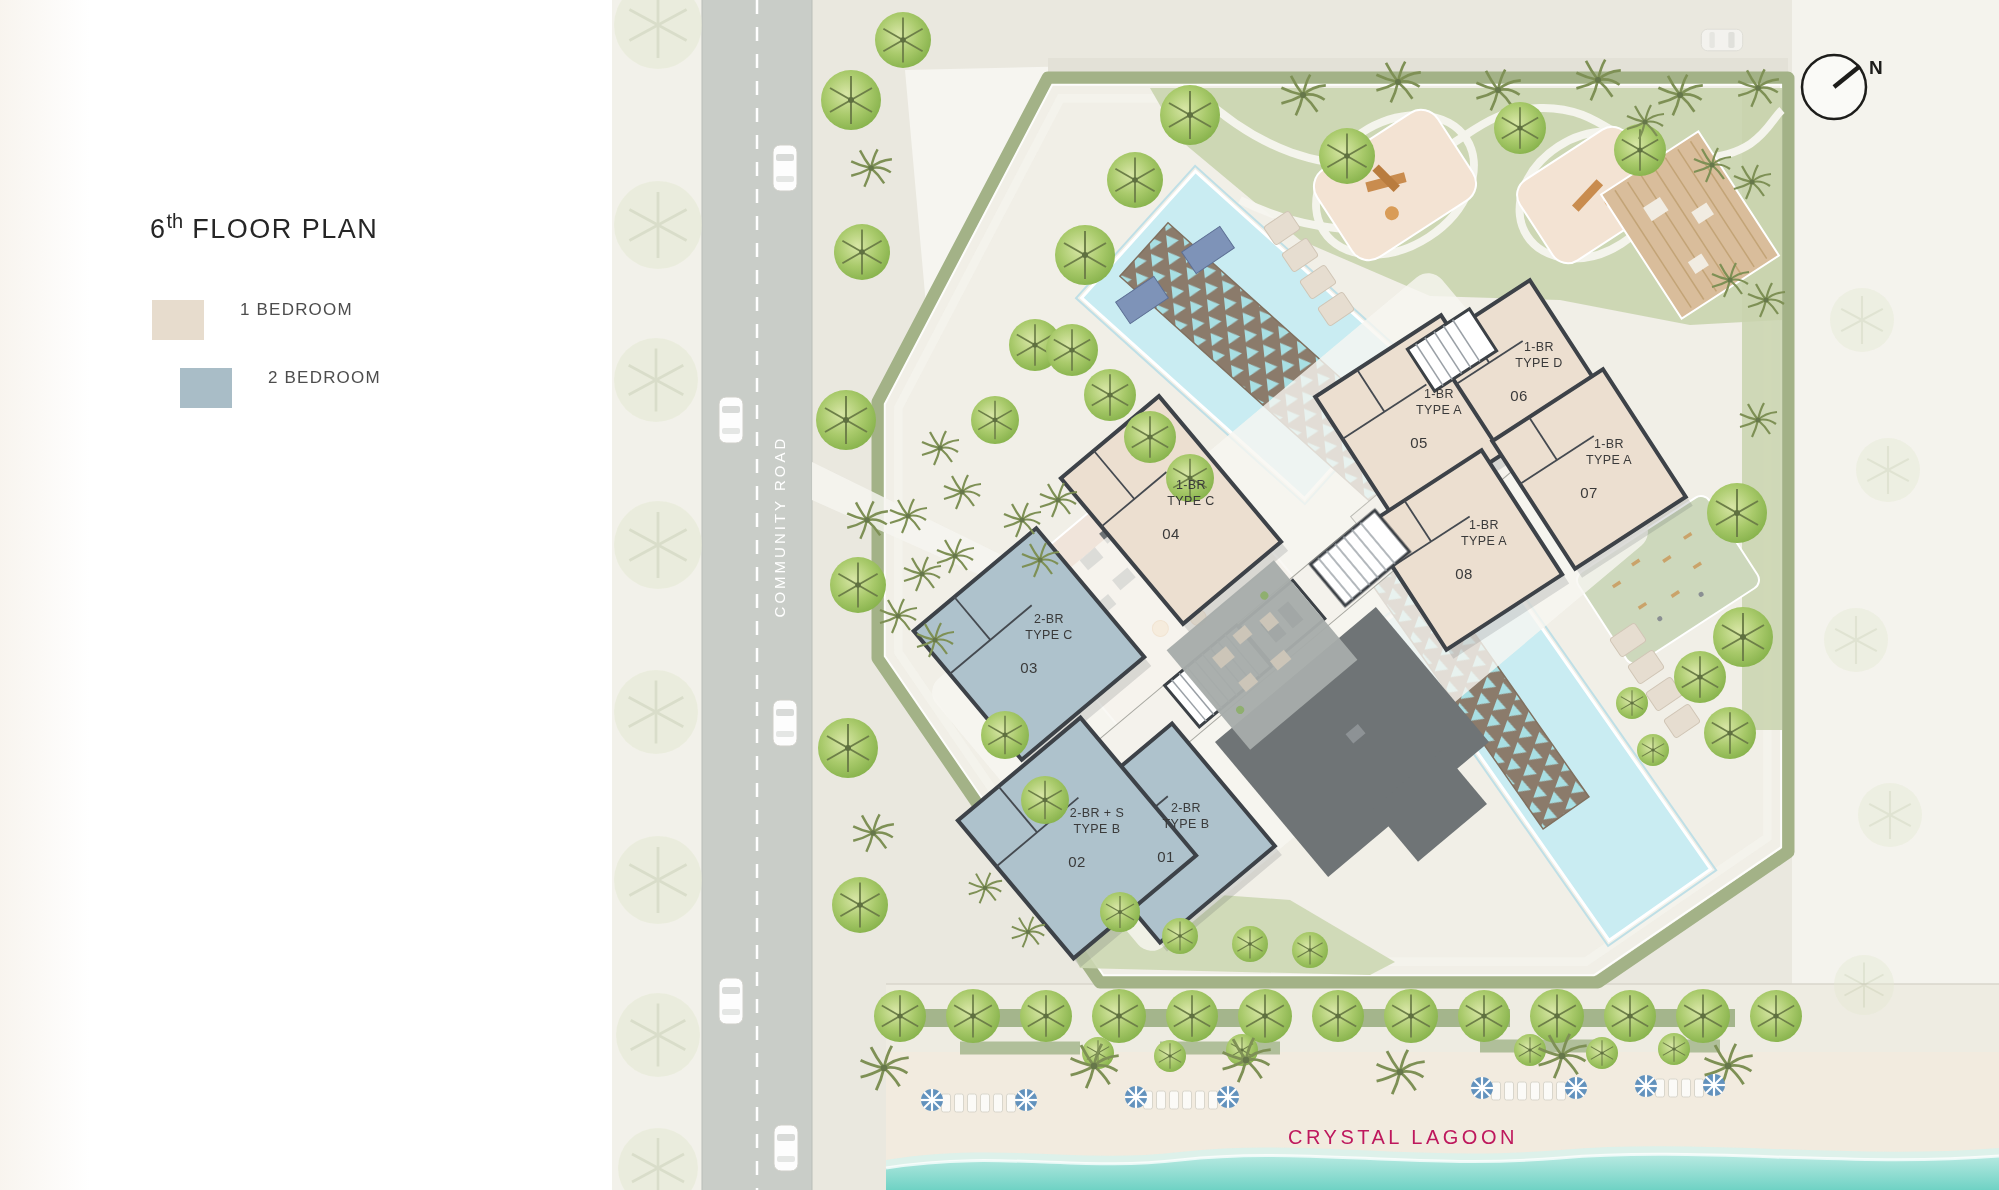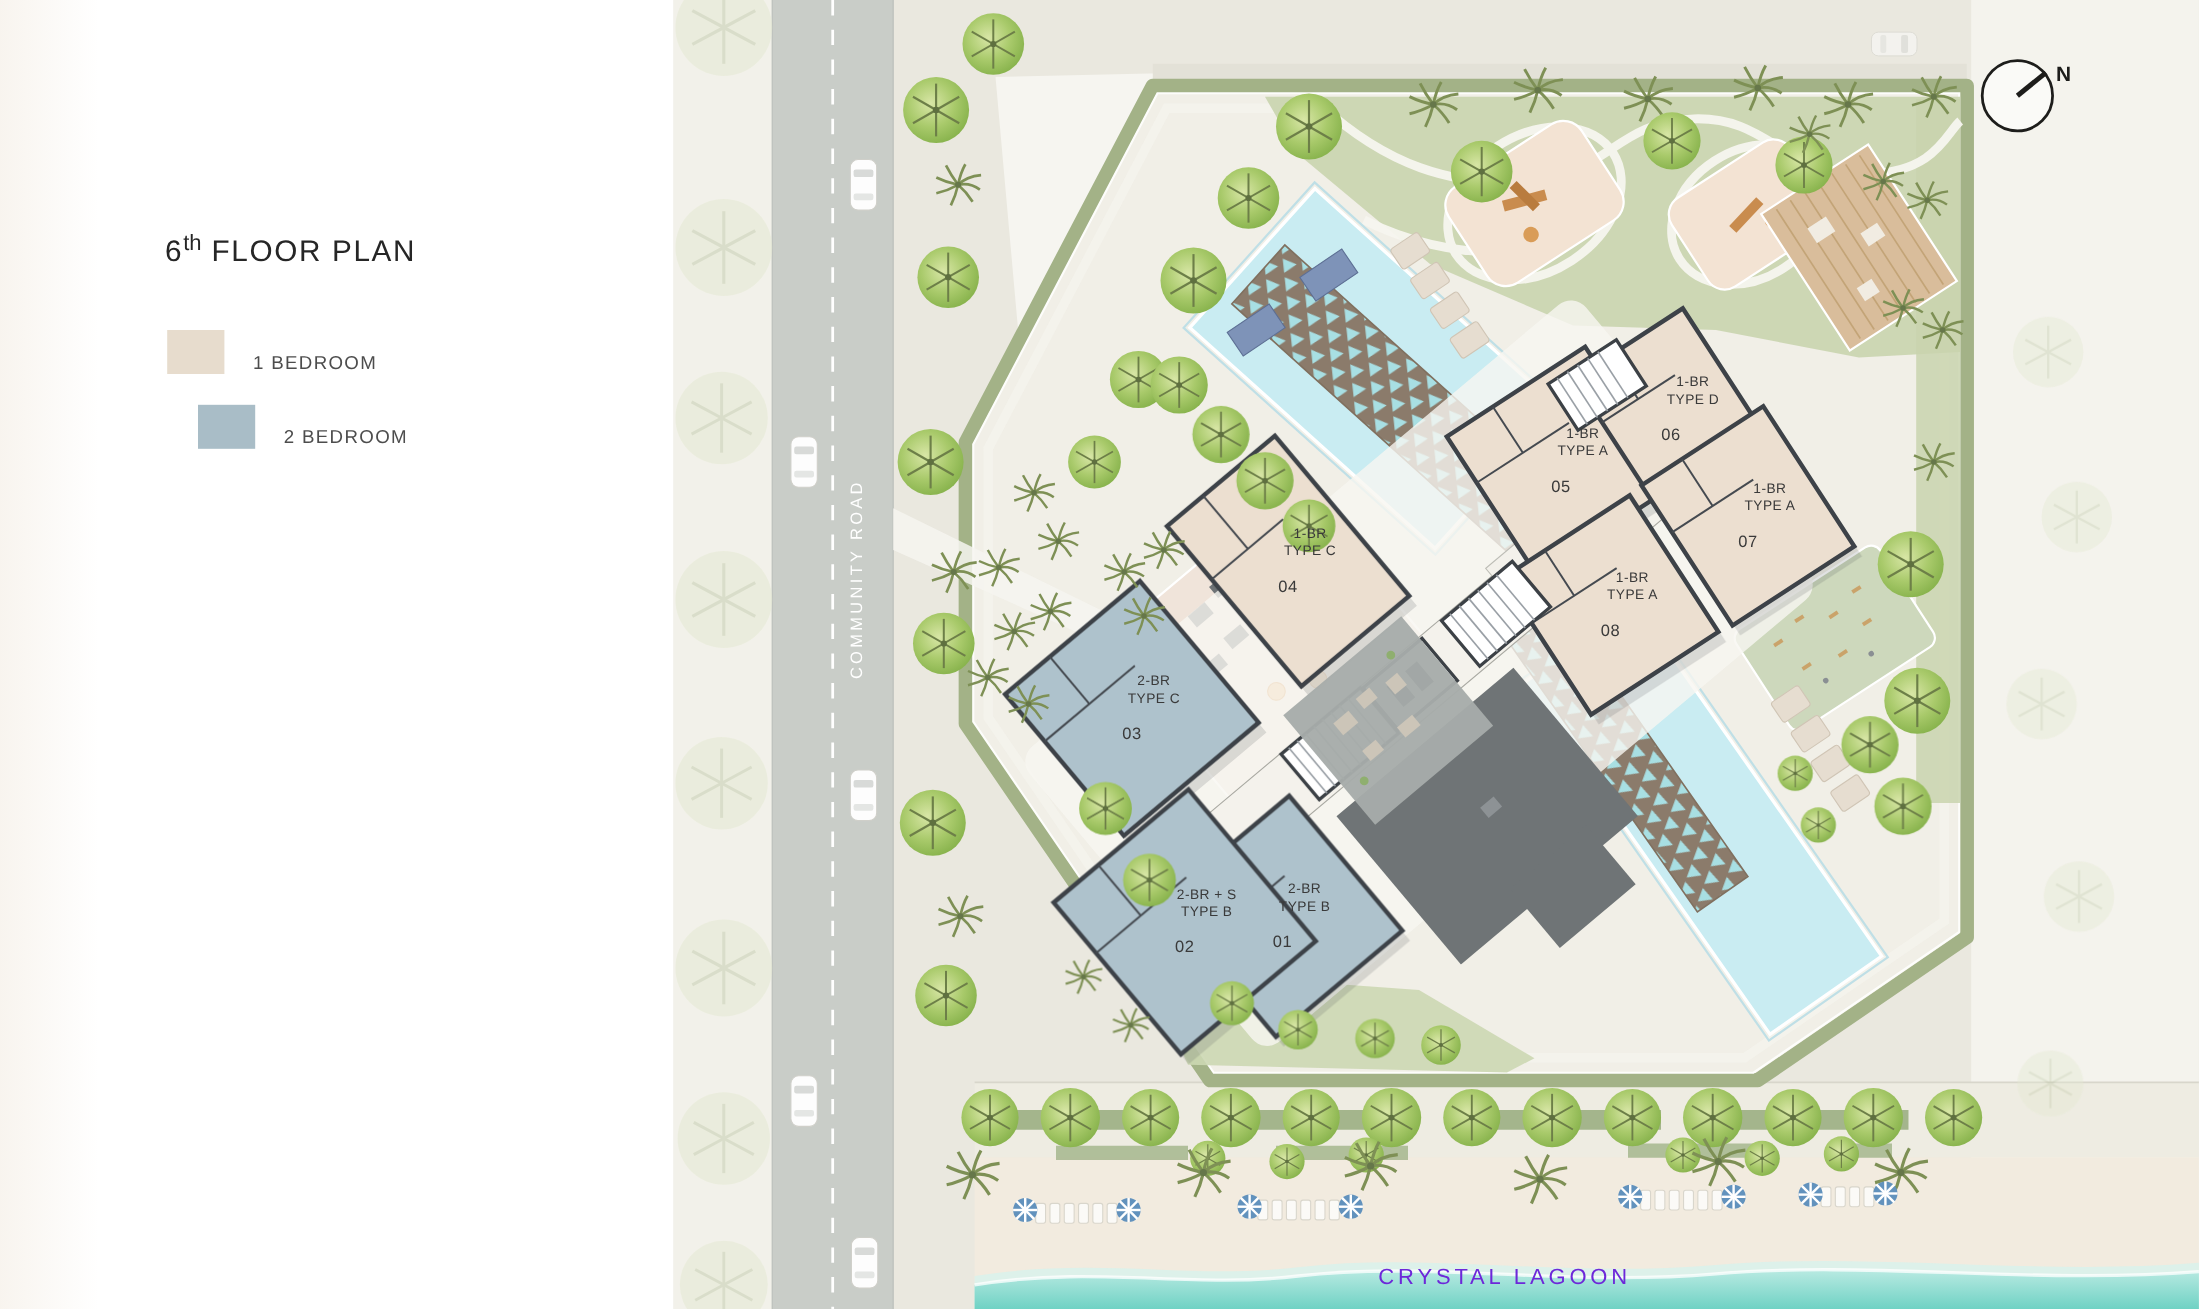--- a/index.html
+++ b/index.html
@@ -3,28 +3,28 @@
 <meta charset="utf-8">
 <style>
   html,body{margin:0;padding:0;background:#fff;}
   .stage{position:relative;width:1999px;height:1190px;background:#ffffff;overflow:hidden;
          font-family:"Liberation Sans",sans-serif;}
   .stage svg.plan{position:absolute;left:0;top:0;}
   .overlay{position:absolute;z-index:5;}
   .title-block{left:150px;top:210px;color:#262626;font-size:27px;letter-spacing:1.5px;}
   .title-block sup{font-size:20px;letter-spacing:0;}
   .legend-swatch{width:52px;height:40px;}
-  .legend-row{display:flex;align-items:flex-end;gap:26px;}
+  .legend-row{display:flex;align-items:flex-start;gap:36px;}
   .legend-1{left:152px;top:300px;}
   .legend-2{left:168px;top:368px;padding-left:12px;}
   .legend-label{font-size:17px;color:#4d4d4d;letter-spacing:1.2px;}
   .road-label{left:629px;top:518px;width:300px;text-align:center;transform:rotate(-90deg);
               color:#ffffff;font-size:15px;letter-spacing:3px;}
-  .lagoon-label{left:1253px;top:1126px;width:300px;color:#6d28d9;
-                font-size:20px;letter-spacing:3.5px;margin-top:24px;}
+  .lagoon-label{left:1253px;top:1126px;width:300px;text-align:center;color:#be185d;
+                font-size:20px;letter-spacing:3.5px;}
   .ulabel{position:absolute;z-index:6;width:140px;transform:translate(-50%,-50%);
           text-align:center;color:#3a3a3a;cursor:pointer;}
   .ulabel .l1{font-size:12.5px;line-height:1.25;letter-spacing:.4px;padding-left:40px;}
   .ulabel .num{font-size:15px;font-weight:normal;margin-top:16px;letter-spacing:.5px;}
   .u01{left:1166px;top:833px}.u02{left:1077px;top:838px}.u03{left:1029px;top:644px}
   .u04{left:1171px;top:510px}.u05{left:1419px;top:419px}.u06{left:1519px;top:372px}
   .u07{left:1589px;top:469px}.u08{left:1464px;top:550px}
   .fadeL{left:0;top:0;width:90px;height:1190px;z-index:4;
          background:linear-gradient(90deg,rgba(238,228,214,.4),rgba(238,228,214,0));}
   svg .u rect.body{stroke:#3d4248;stroke-width:4;}

